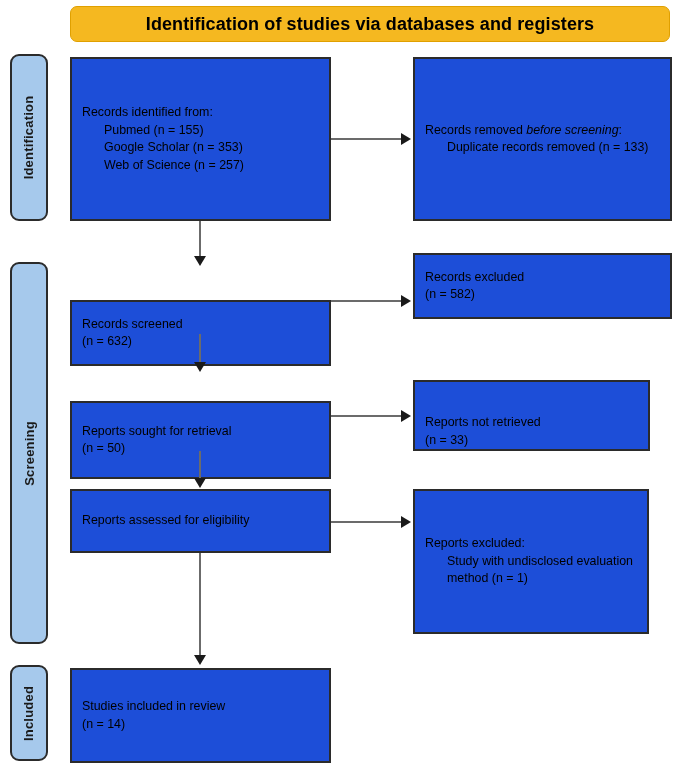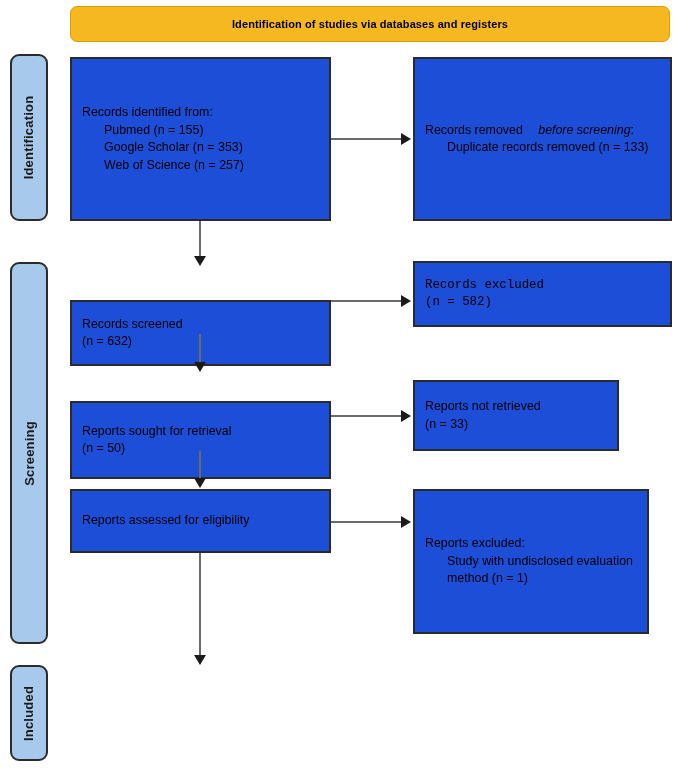--- a/index.html
+++ b/index.html
@@ -31,21 +31,21 @@
     top: 6px;
     width: 600px;
     height: 36px;
     background: #f5b820;
     border: 1px solid #e0a000;
     border-radius: 7px;
     box-sizing: border-box;
     display: flex;
     align-items: center;
     justify-content: center;
-    font-size: 11px;
+    font-size: 18px;
     font-weight: bold;
     letter-spacing: 0.1px;
     color: #000;
   }
 
   
   .pill {
     position: absolute;
     background: #a6c9ec;
     border: 2px solid #2b2b2b;
@@ -79,29 +79,29 @@
     align-items: center;
   }
   .box-text {
     padding: 0 10px;
     font-size: 12.4px;
     line-height: 17.5px;
     color: #000;
     width: 100%;
   }
   .indent { padding-left: 22px; display: block; }
-  .ital { font-style: italic; margin-left: 12px; }
+  .ital { font-style: italic; }
 
   
   #box-records-identified { left: 70px;  top: 57px;  width: 261px; height: 164px; }
   #box-records-removed    { left: 413px; top: 57px;  width: 259px; height: 164px; }
   #box-records-screened   { left: 70px;  top: 268px; width: 261px; height: 66px; margin-top: 32px;  }
-  #box-records-excluded   { left: 413px; top: 261px; width: 259px; height: 66px; font-family: Liberation Mono, monospace;  }
+  #box-records-excluded   { left: 413px; top: 253px; width: 259px; height: 66px;  }
   #box-reports-sought     { left: 70px;  top: 373px; width: 261px; height: 78px; margin-top: 28px;  }
-  #box-reports-not-retrieved { left: 413px; top: 380px; width: 206px; height: 71px; }
+  #box-reports-not-retrieved { left: 413px; top: 380px; width: 237px; height: 71px; align-items: flex-end; }
   #box-reports-assessed   { left: 70px;  top: 489px; width: 261px; height: 64px;  }
   #box-reports-excluded   { left: 413px; top: 489px; width: 236px; height: 145px; }
   #box-studies-included   { left: 70px;  top: 668px; width: 261px; height: 95px;  }
 
   
   .conn-h {
     position: absolute;
     height: 2px;
     background: #6b6b6b;
   }
@@ -238,14 +238,20 @@
       <span class="indent">Study with undisclosed evaluation method (n = 1)</span>
     </div>
   </div>
 
   <div class="conn-h" id="conn-h-4"></div>
   <div class="arrow-right" id="arrow-h-4"></div>
 
   <div class="conn-v" id="conn-v-4"></div>
   <div class="arrow-down" id="arrow-v-4"></div>
 
+  <div class="box" id="box-studies-included">
+    <div class="box-text">
+      <span>Studies included in review</span>
+      <span class="indent" style="padding-left:0">(n = 14)</span>
+    </div>
+  </div>
 
 </div>
 
 </body></html>

